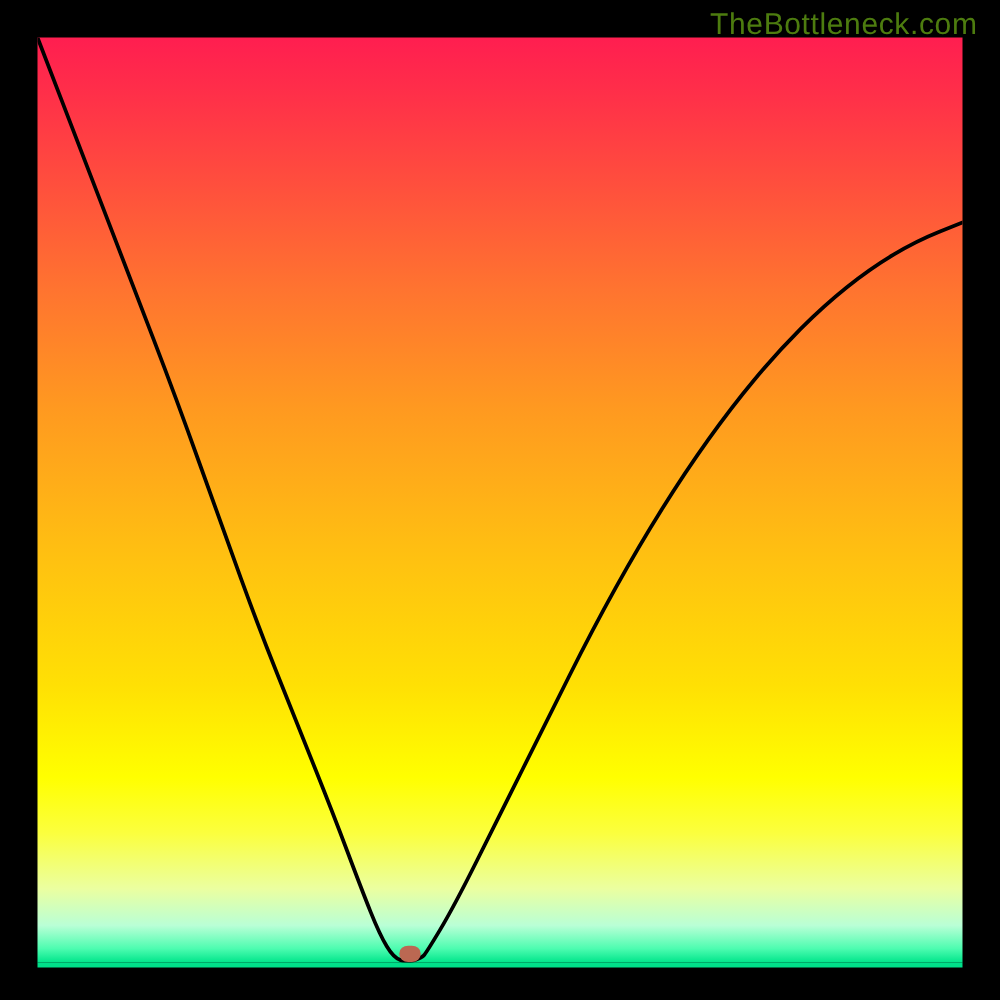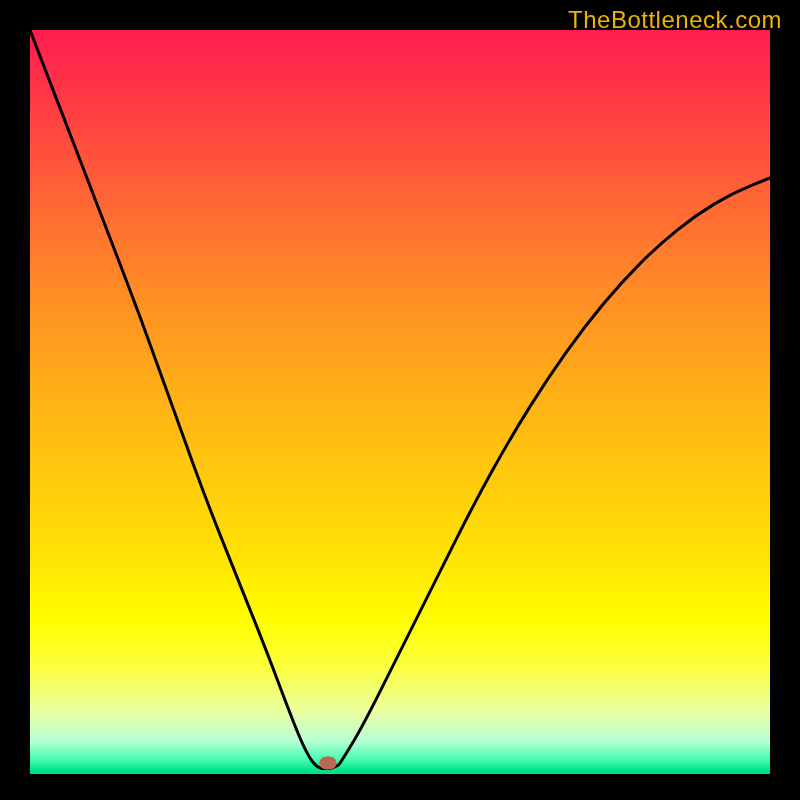--- a/index.html
+++ b/index.html
@@ -14,21 +14,21 @@
   .chart-container {
     position: relative;
     width: 800px;
     height: 800px;
     background: #000000;
   }
   .watermark {
     position: absolute;
     top: 6px;
     right: 18px;
-    color: #eab308;
+    color: #4d7c0f;
     font-size: 24px;
     font-weight: 500;
     letter-spacing: 0.5px;
     z-index: 20;
   }
   .plot-area {
     position: absolute;
     left: 30px;
     top: 30px;
     width: 740px;

